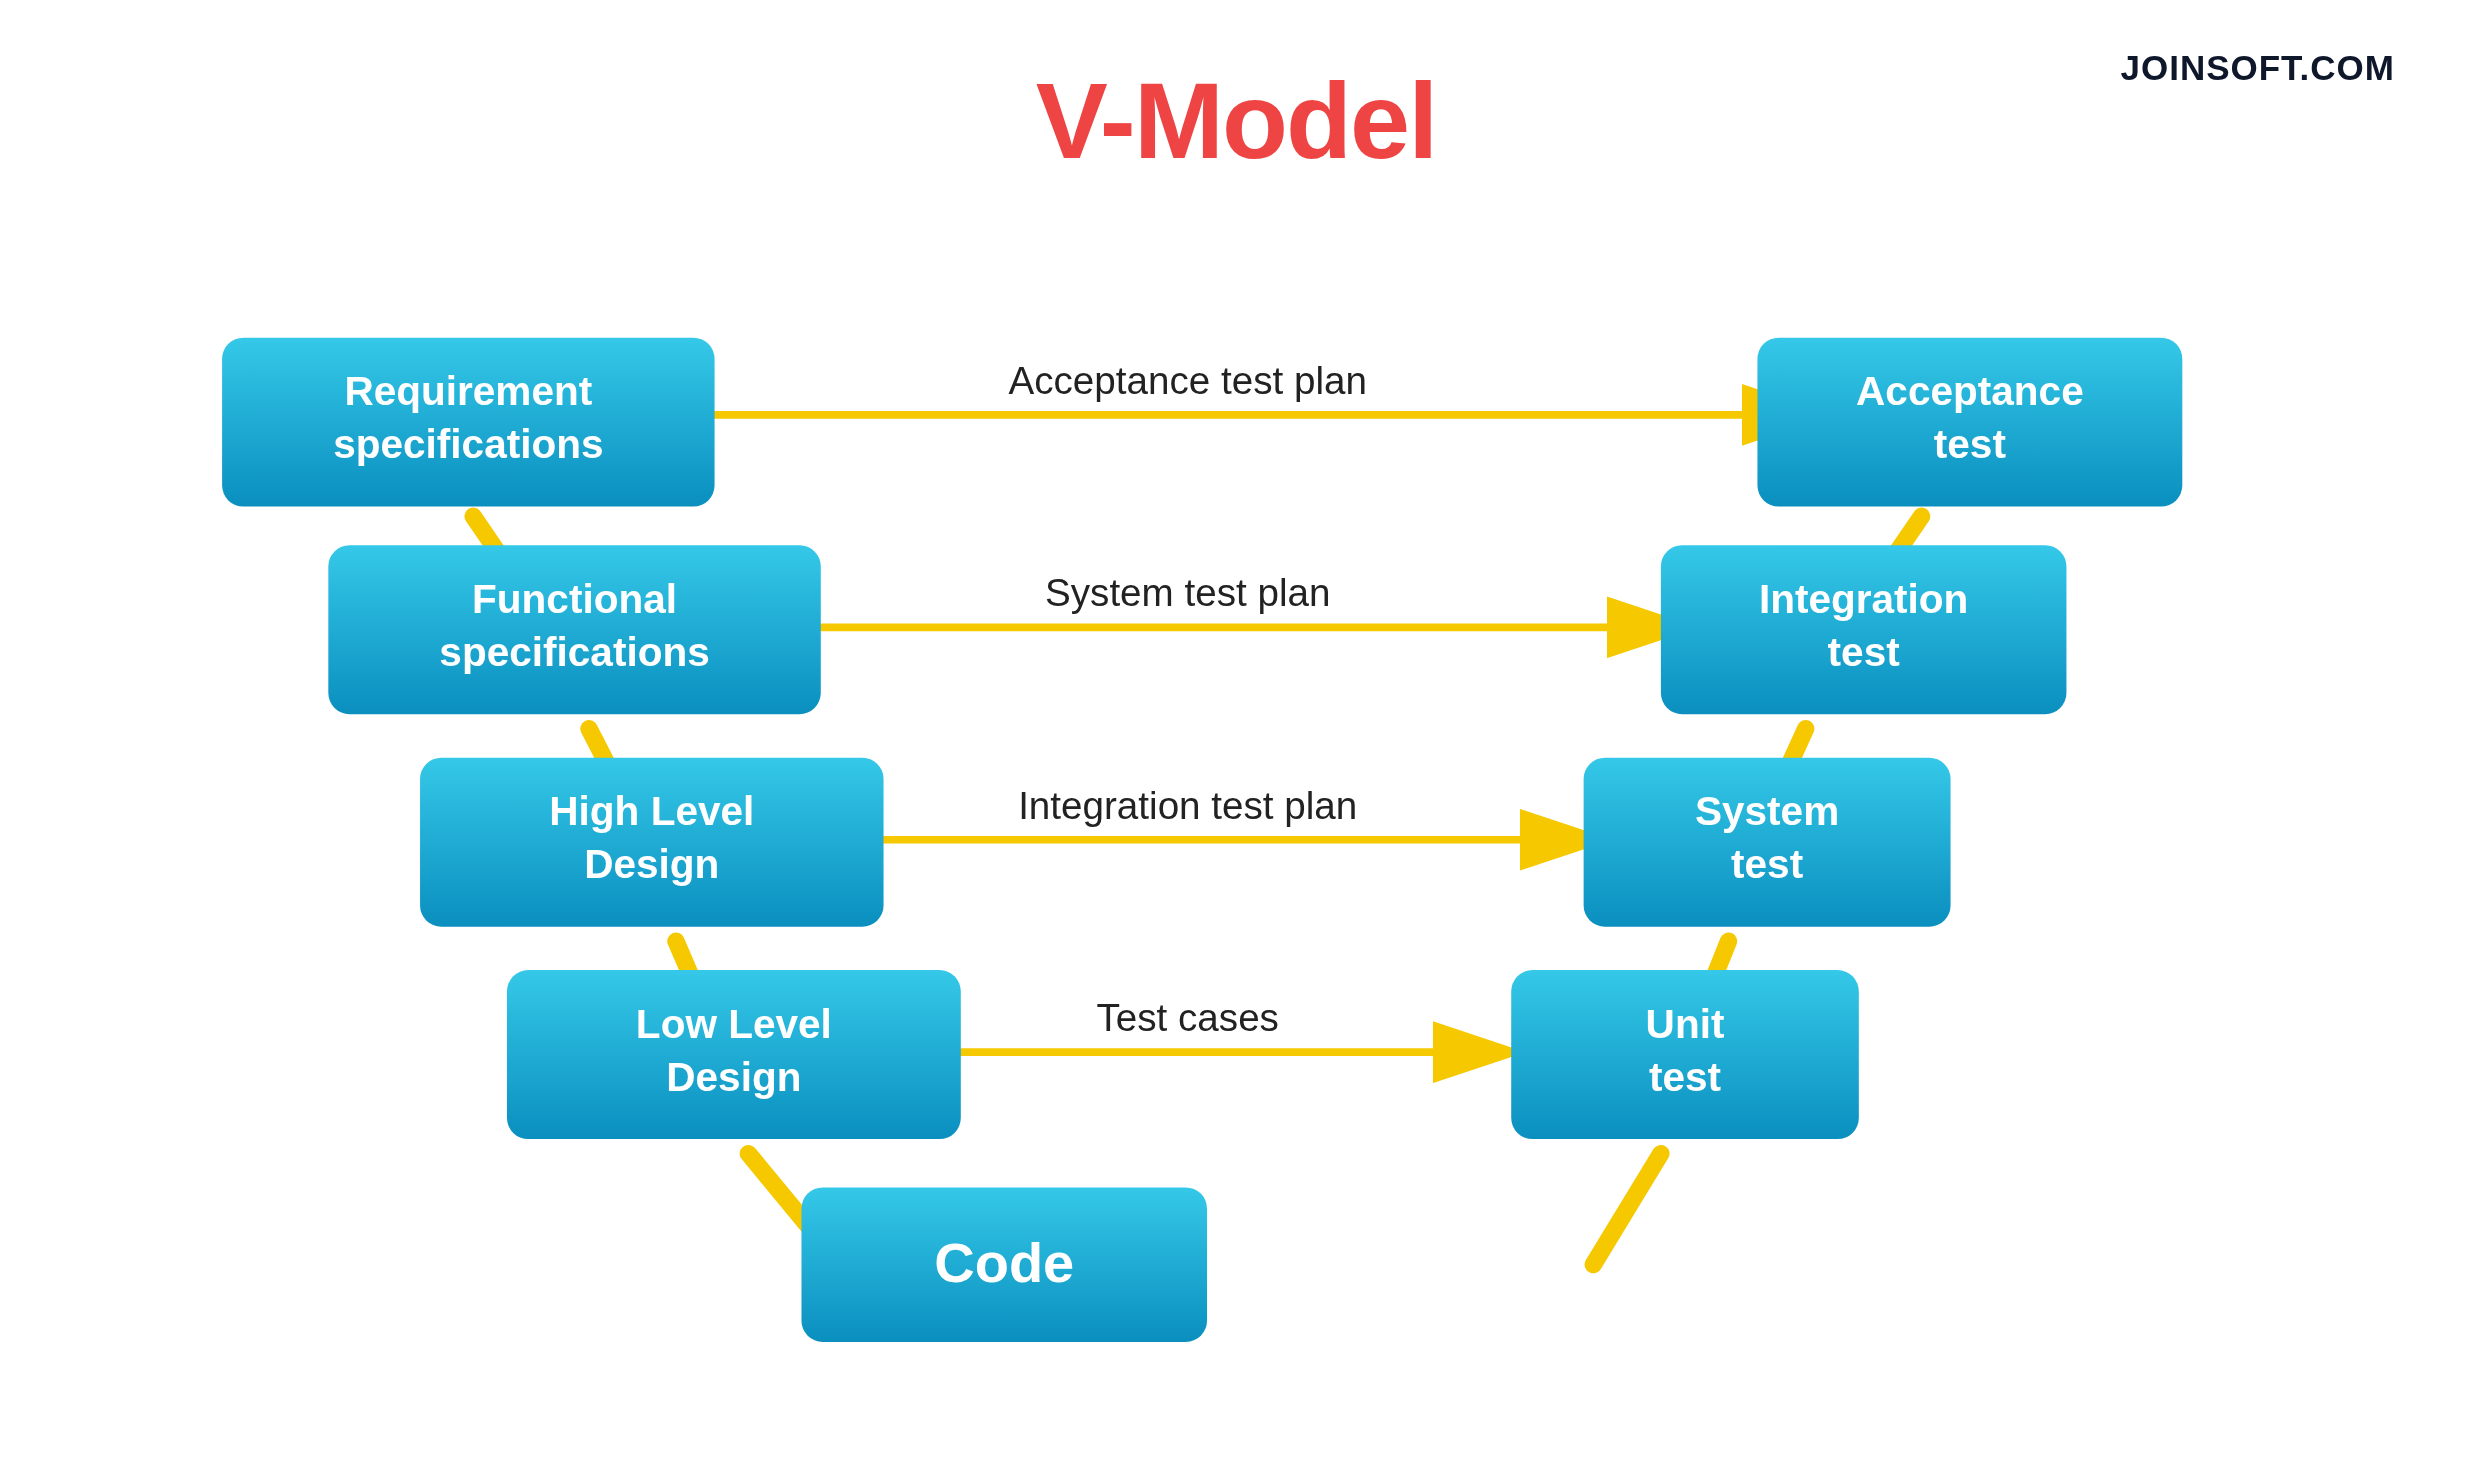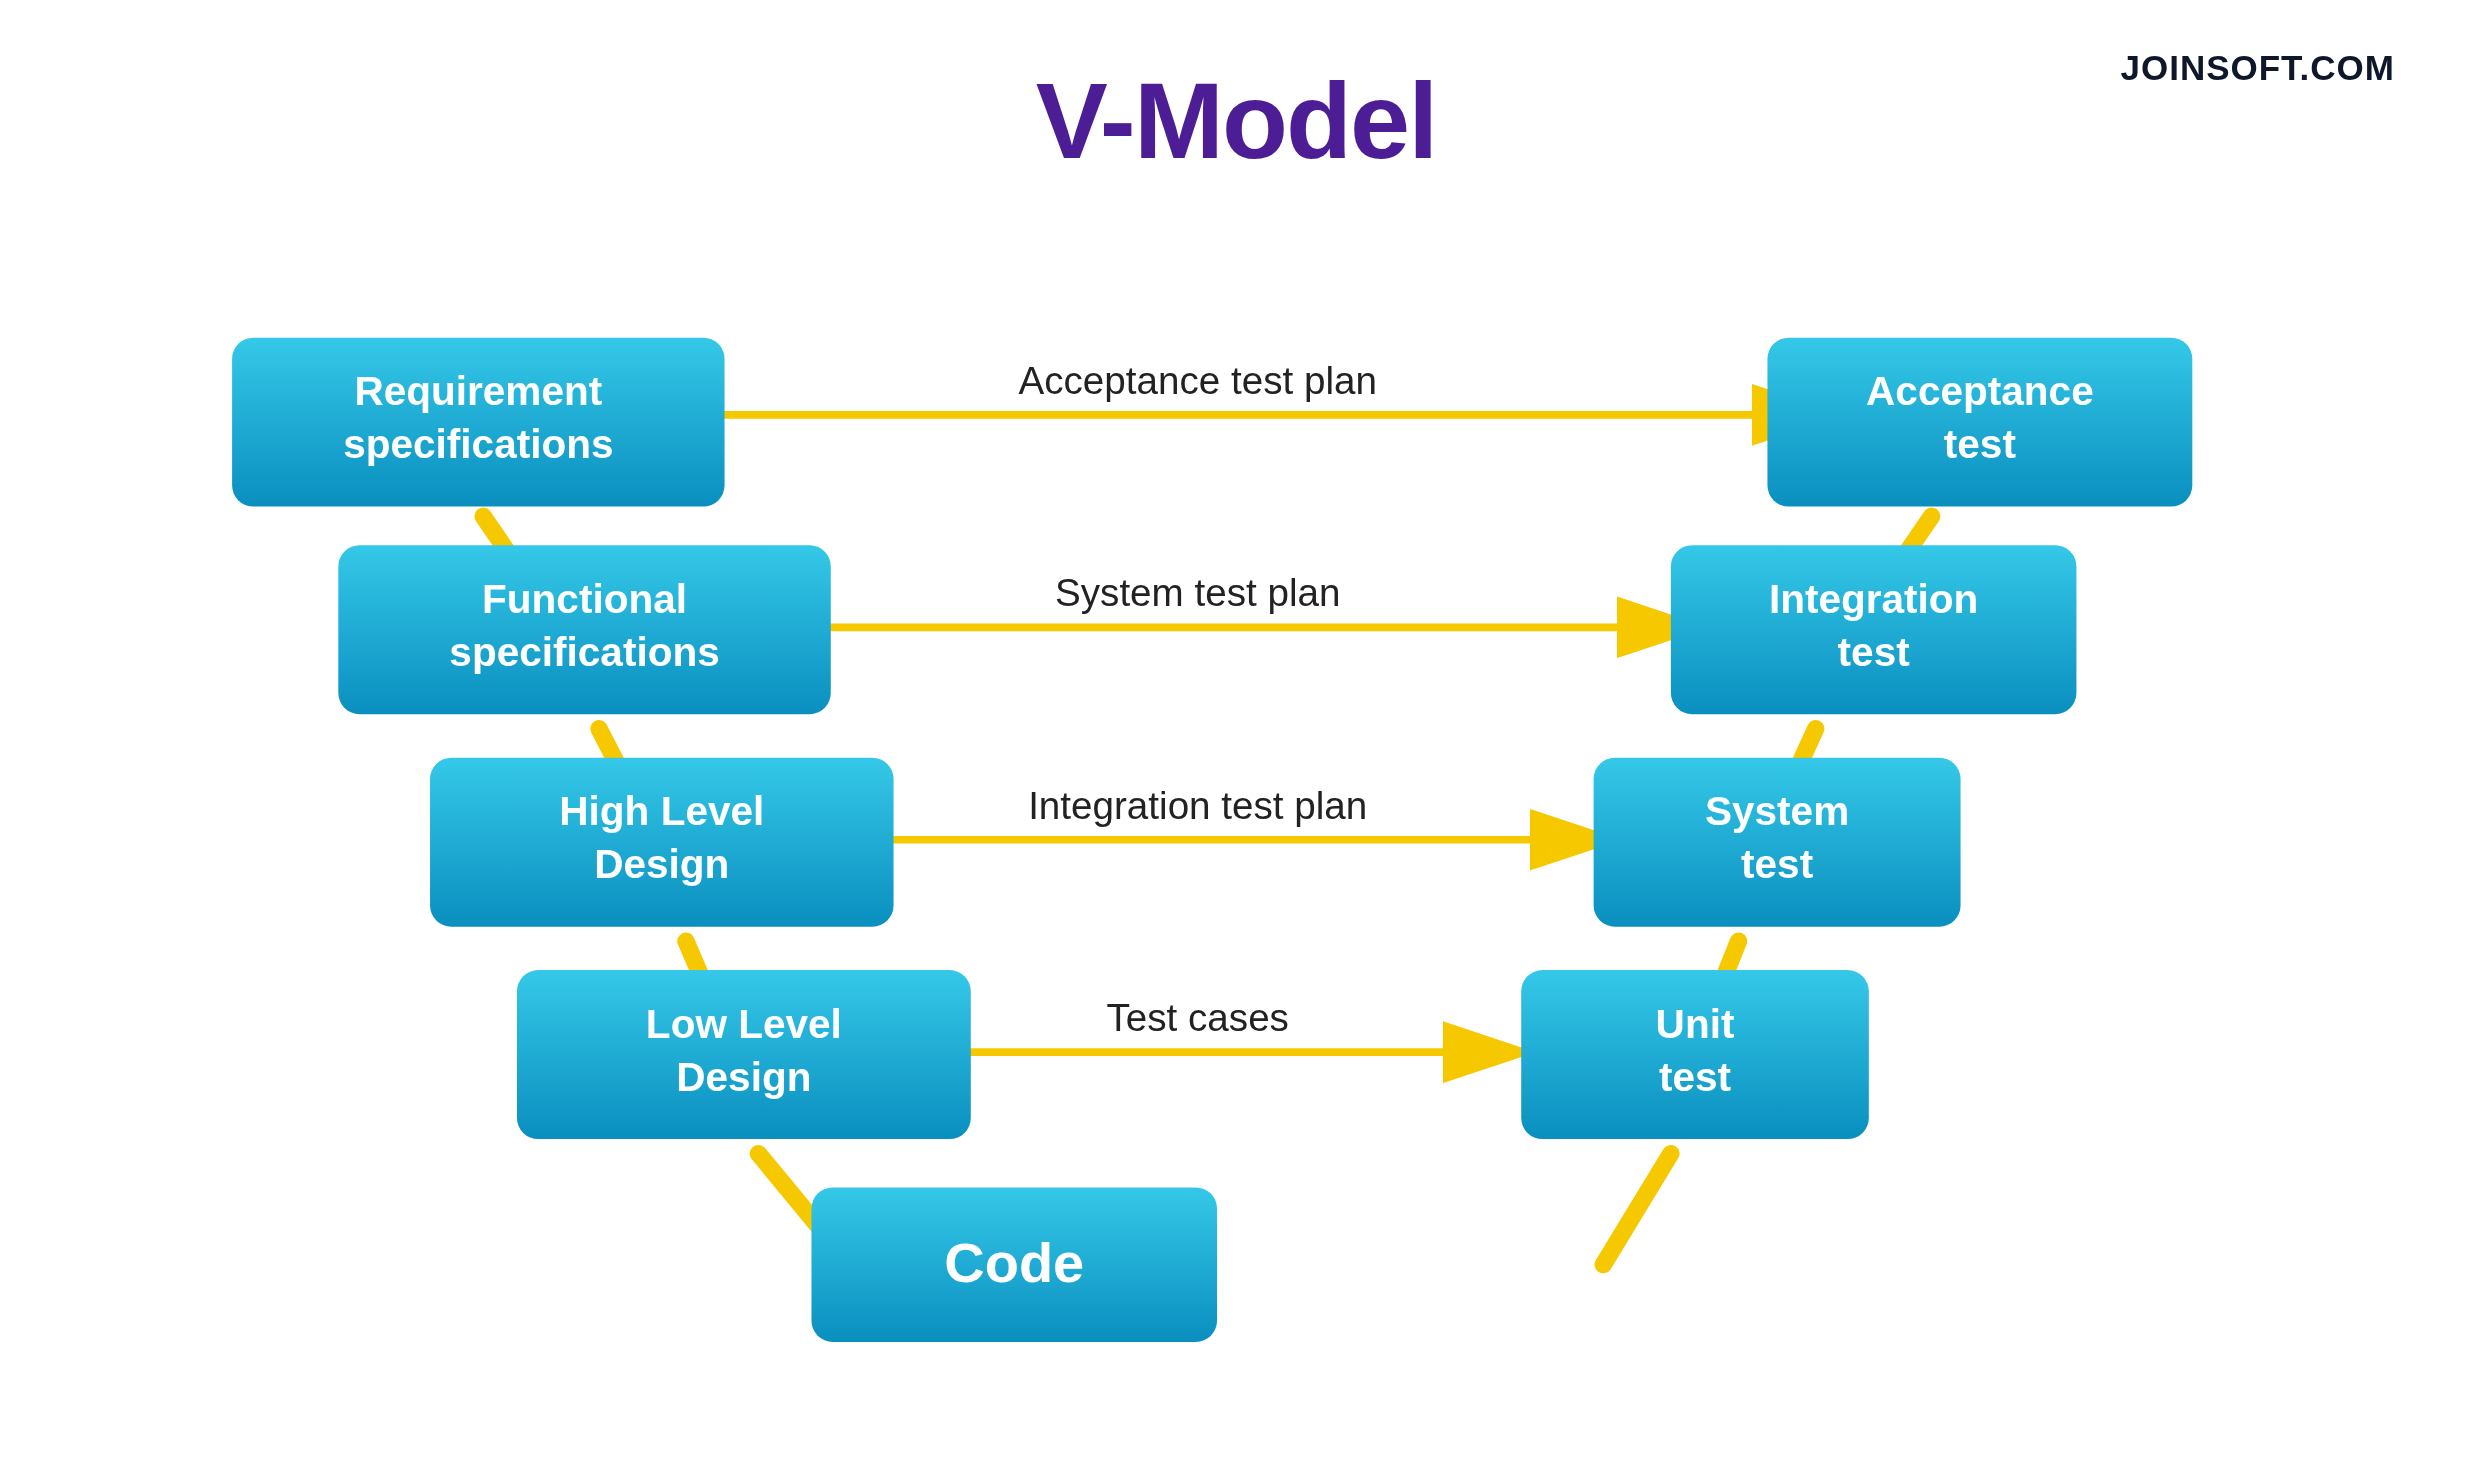--- a/index.html
+++ b/index.html
@@ -10,21 +10,21 @@
       background: #ffffff;
       font-family: -apple-system, BlinkMacSystemFont, 'Helvetica Neue', Arial, sans-serif;
       overflow: hidden;
       position: relative;
     }
 
     .page-title {
       text-align: center;
       font-size: 108px;
       font-weight: 700;
-      color: #4c1d95;
+      color: #ef4444;
       padding-top: 58px;
       letter-spacing: -1.9px;
     }
 
     .watermark {
       position: absolute;
       top: 48px;
       right: 77px;
       font-size: 35px;
       font-weight: 600;
@@ -33,21 +33,20 @@
     }
 
     .diagram-container {
       position: absolute;
       top: 212px;
       left: 0;
       right: 0;
       bottom: 0;
       width: 2192px;
       height: 1270px;
-      margin-left: 10px;
     }
 
     svg.diagram {
       width: 2472px;
       height: 1270px;
     }
   </style>
 </head>
 <body>
 

